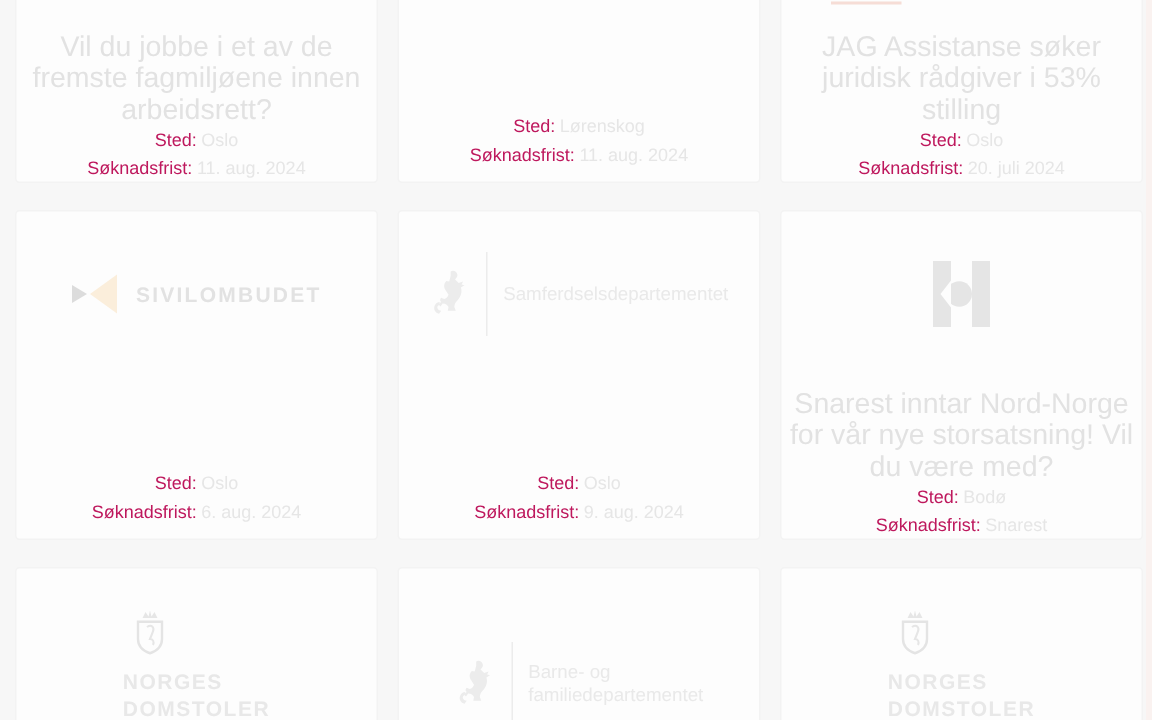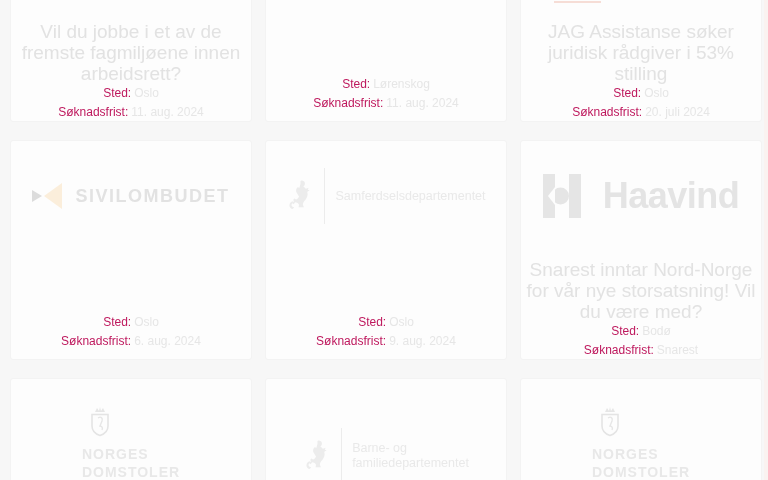--- a/index.html
+++ b/index.html
@@ -67,21 +67,21 @@
     border-left:10px solid #dcdcdc;
   }
   .siv-arrow-left {
     width:0; height:0; margin-left:2px;
     border-top:13px solid transparent;
     border-bottom:13px solid transparent;
     border-right:18px solid #fbeedb;
   }
   .siv-text {
     margin-left:13px;
-    font-size:18px; font-weight:700;
+    font-size:14px; font-weight:700;
     letter-spacing:1.5px;
     color:#e2e2e2;
   }
 
   
   .logo-dep { display:flex; align-items:center; }
   .dep-divider { width:1px; height:56px; background:#ececec; margin:0 10px 0 12px; }
   .dep-name { font-size:12.5px; line-height:15px; color:#e9e9e9; }
 
   
@@ -189,21 +189,20 @@
 
   <div class="card">
     <div class="logo-area">
       <div class="logo-haavind">
         <svg width="38" height="44" viewBox="0 0 38 44">
           <rect x="0" y="0" width="12" height="44" fill="#e5e5e5"></rect>
           <rect x="26" y="0" width="12" height="44" fill="#e5e5e5"></rect>
           <circle cx="17.5" cy="22" r="8.5" fill="#e5e5e5"></circle>
           <path d="M12 13 L12 31 L5 22 Z" fill="#fdfdfd"></path>
         </svg>
-        <span class="haavind-text">Haavind</span>
       </div>
     </div>
     <div class="job-title">Snarest inntar Nord-Norge for vår nye storsatsning! Vil du være med?</div>
     <div class="meta">
       <div><b>Sted:</b><span>Bodø</span></div>
       <div><b>Søknadsfrist:</b><span>Snarest</span></div>
     </div>
   </div>
 
   <div class="card">

